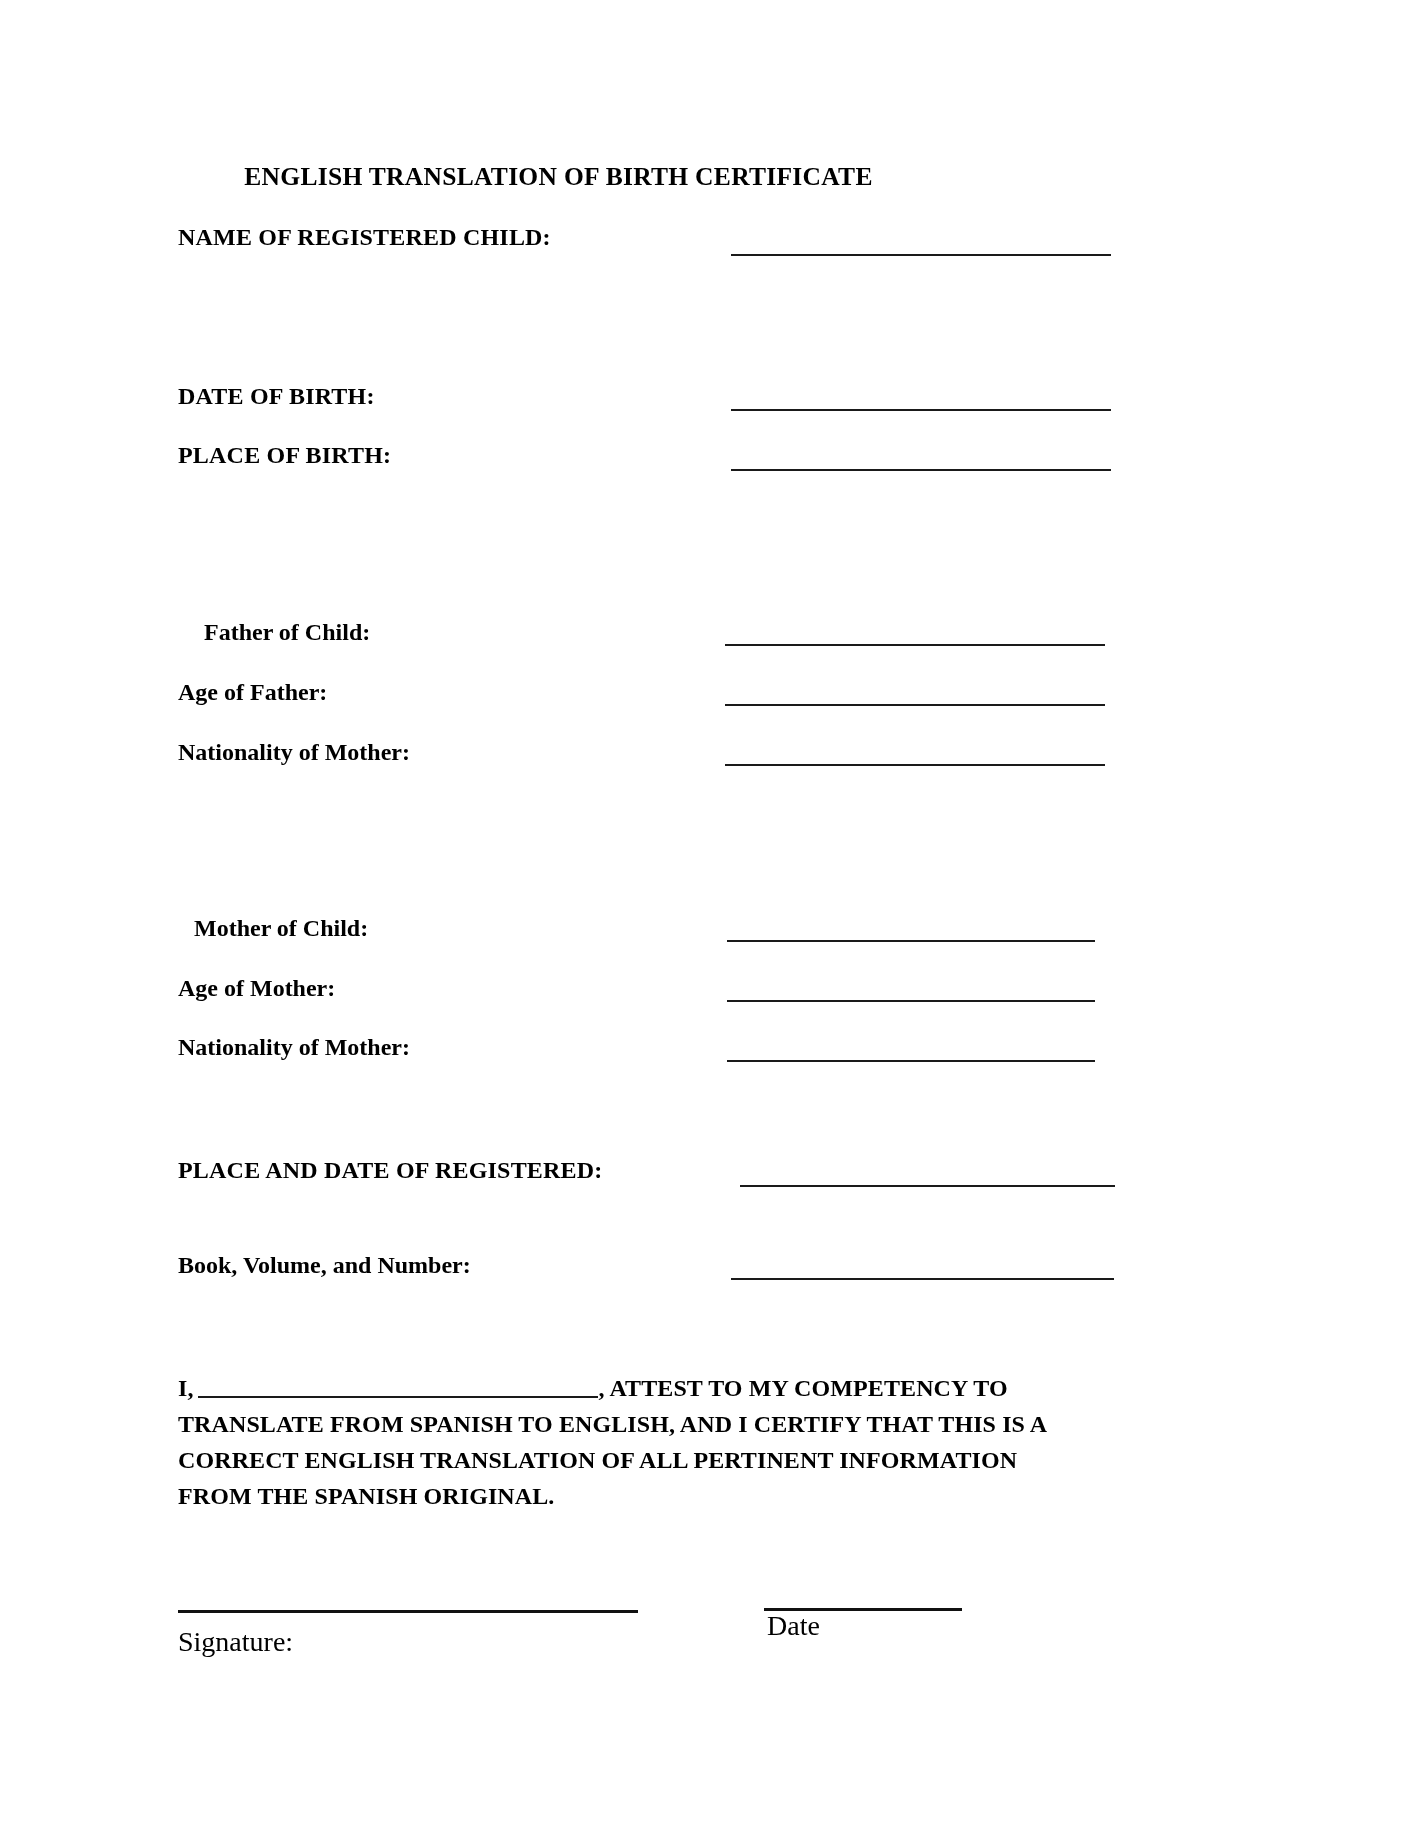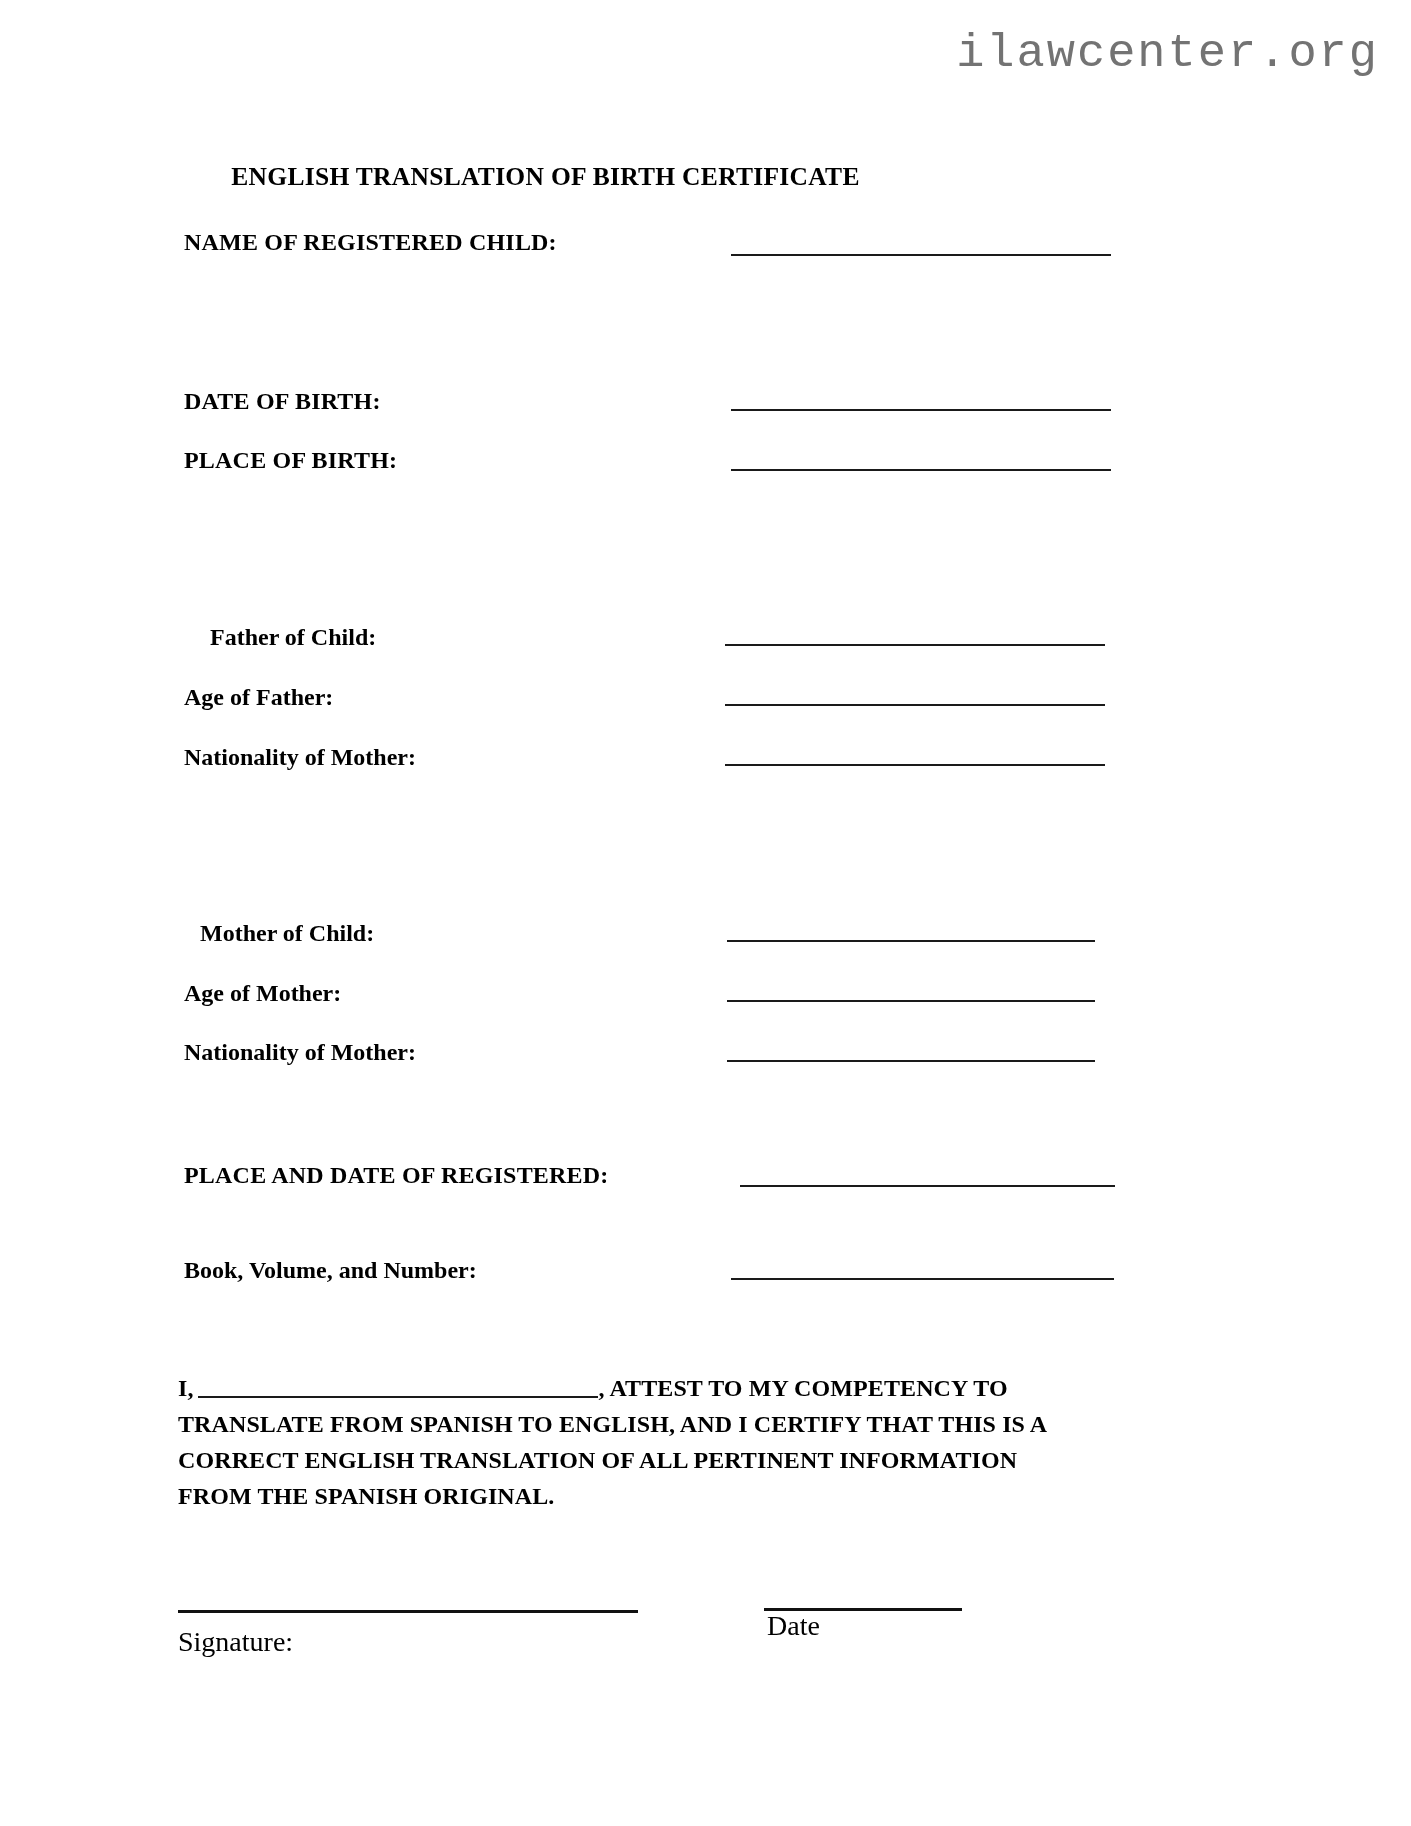--- a/index.html
+++ b/index.html
@@ -40,33 +40,34 @@
   .doc-title {
     position: absolute;
     top: 162px;
     left: 0;
     width: 1291px;
     text-align: center;
     font-size: 25.5px;
     font-weight: bold;
     letter-spacing: 0.3px;
     white-space: nowrap;
+    padding-left: 13px;
   }
   .doc-title .inner {
     display: inline-block;
     transform: translateX(-100px);
   }
 
   
   .field-row {
     position: absolute;
-    left: 184px;
+    left: 178px;
     height: 34px;
     display: flex;
-    align-items: center;
+    align-items: flex-start;
   }
   .field-label {
     font-size: 24px;
     font-weight: bold;
     white-space: nowrap;
     line-height: 1;
   }
   .field-label.caps {
     letter-spacing: 0.2px;
   }
@@ -108,21 +109,20 @@
     font-weight: normal;
     line-height: 1;
     white-space: nowrap;
   }
 </style>
 </head>
 <body>
 
 <div class="page">
 
-  <div class="watermark">ilawcenter.org</div>
 
   <div class="doc-title">
     <span class="inner">ENGLISH TRANSLATION OF BIRTH CERTIFICATE</span>
   </div>
 
   <div class="field-row" style="top:225px;">
     <span class="field-label caps">NAME OF REGISTERED CHILD:</span>
   </div>
   <div class="blank-line" style="left:731px; top:254px; width:380px;"></div>
 

